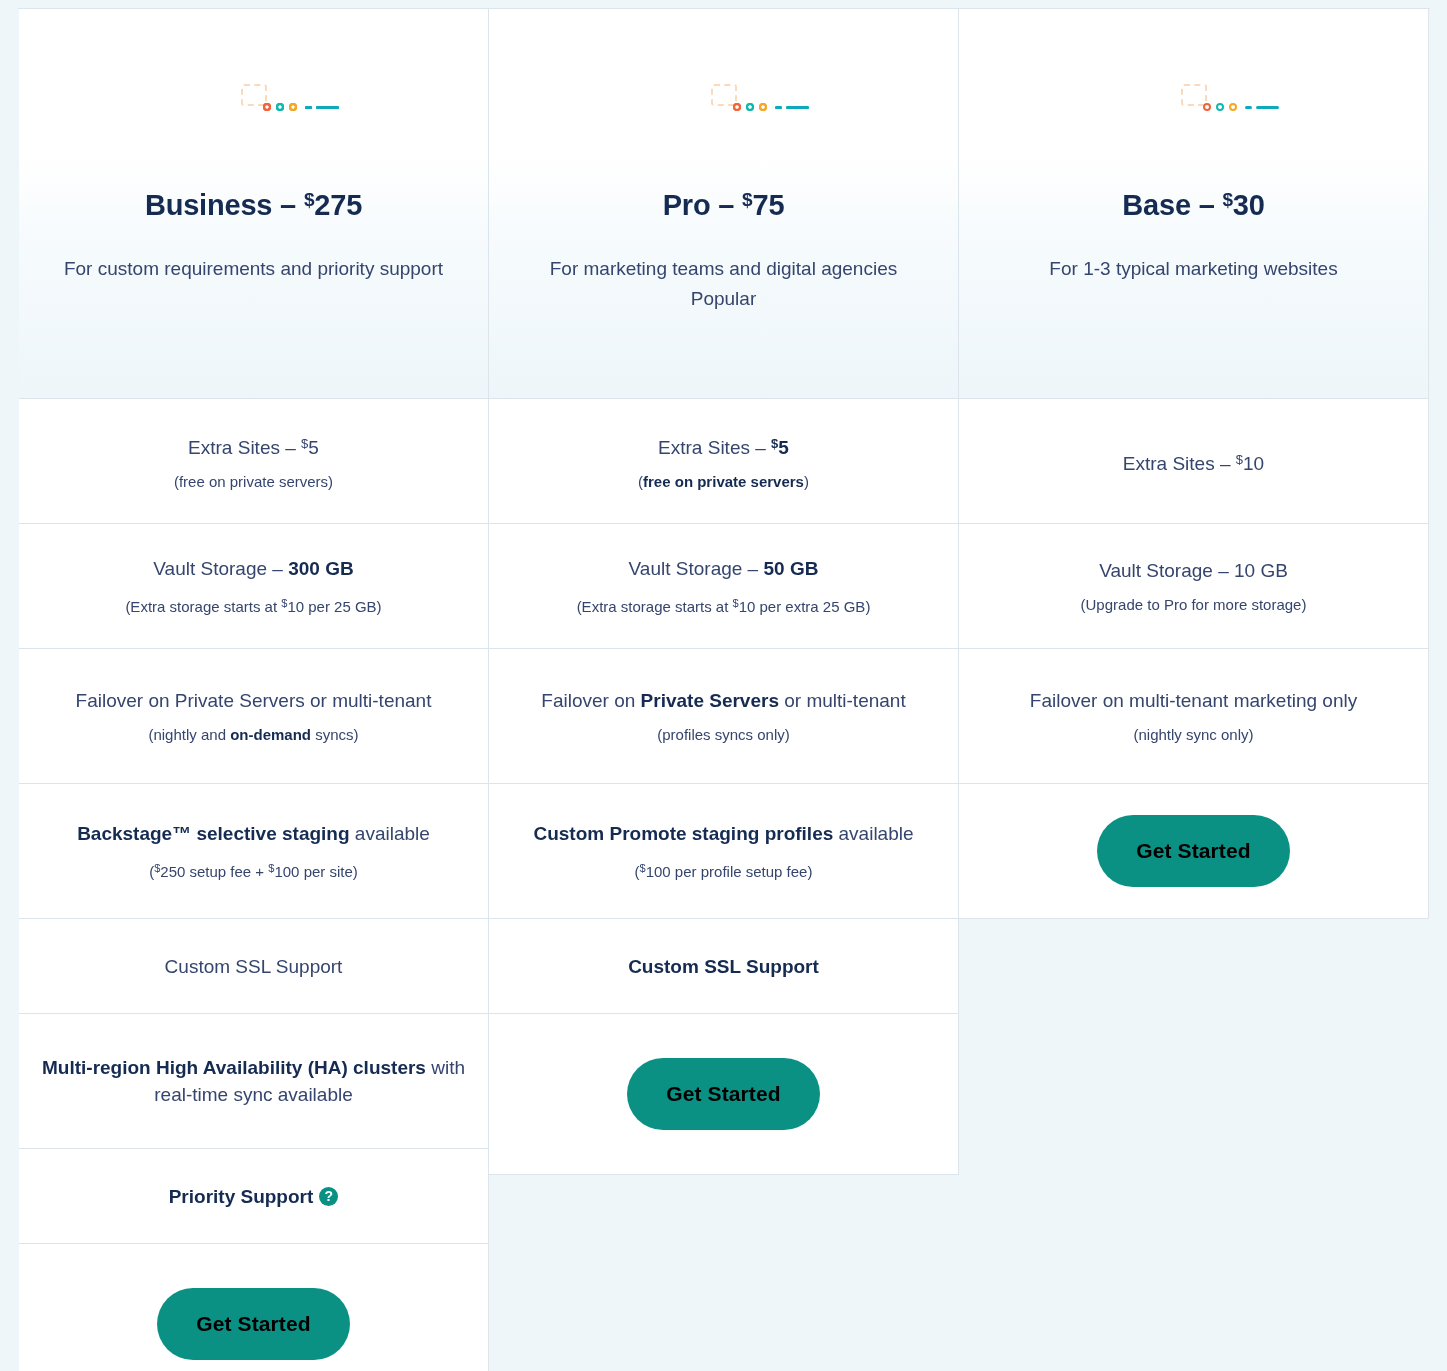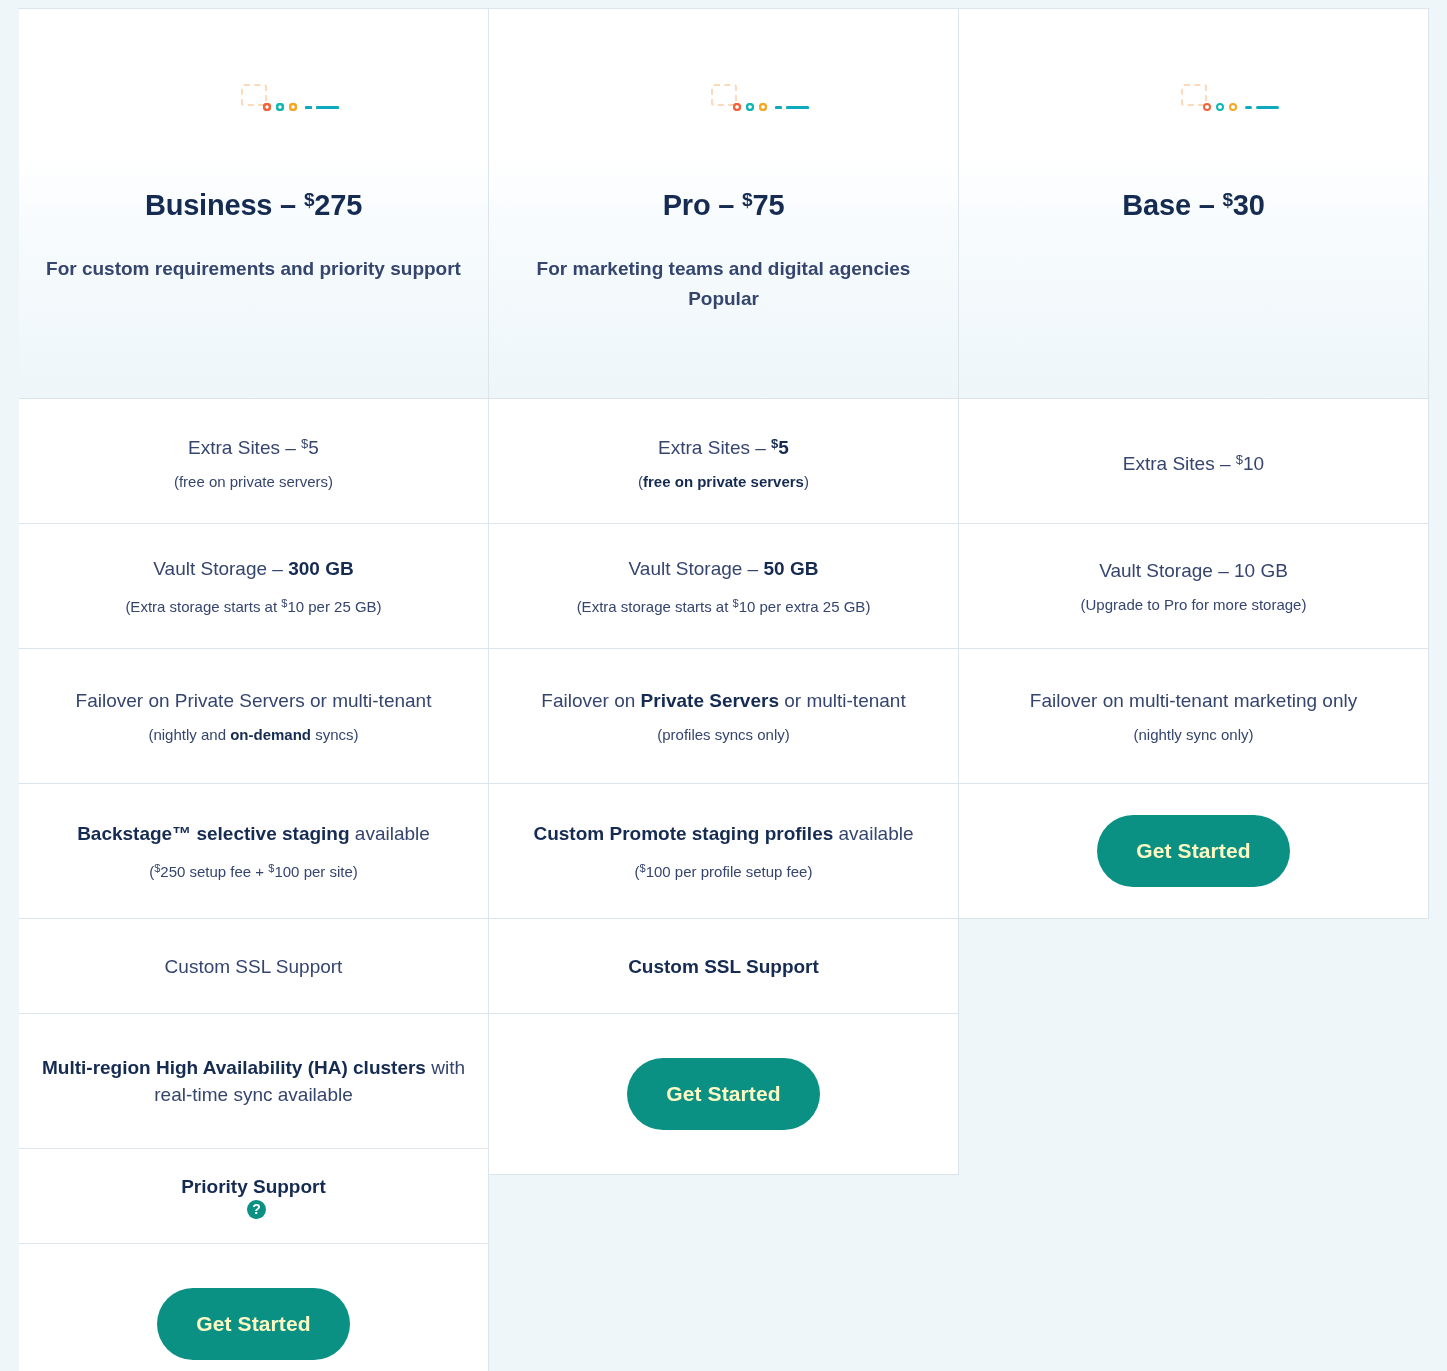--- a/index.html
+++ b/index.html
@@ -119,21 +119,21 @@
   .plan-title .cur {
     font-size: 19px;
     vertical-align: 9px;
     font-weight: bold;
   }
   .plan-desc {
     font-size: 19px;
     line-height: 30px;
     color: #35456e;
     margin-top: 32px;
-    font-weight: bold;
+    font-weight: normal;
   }
 
   
   .cell-feature { height: 125px; }
   .cell-feature.h-short { height: 95px; }
   .cell-feature.h-tall  { height: 135px; text-align: center; }
 
   .feat-main {
     font-size: 19px;
     line-height: 27px;
@@ -173,21 +173,21 @@
   .cta-btn {
     display: inline-flex;
     align-items: center;
     justify-content: center;
     min-width: 193px;
     height: 72px;
     padding: 0 30px;
     border: none;
     border-radius: 40px;
     background: #0b9184;
-    color: #fef9c3;
+    color: #000000;
     font-family: "Liberation Sans", sans-serif;
     font-size: 21px;
     font-weight: bold;
     letter-spacing: 0.1px;
     cursor: pointer;
   }
 
   
   .help-icon {
     display: inline-block;
@@ -201,21 +201,20 @@
     text-align: center;
     vertical-align: -2px;
     margin-left: 6px;
     cursor: pointer;
     font-family: "Liberation Sans", sans-serif;
   }
   .inline-row {
     display: inline-flex;
     align-items: center;
     justify-content: flex-start;
-    flex-direction: column;
   }
 </style>
 </head>
 <body>
 
 <div class="pricing-wrap">
   <div class="grid">
 
     <div class="col col-business">
 
@@ -362,20 +361,21 @@
         <div class="icon-slot">
           <span class="server-icon">
             <span class="server-bar"><i class="led led-1"></i><i class="led led-2"></i><i class="led led-3"></i><i class="dash-s"></i><i class="dash-l"></i></span>
           </span>
         </div>
         <div class="plan-title">
           <span>Base</span>
           <span>–</span>
           <span class="cur">$</span><span>30</span>
         </div>
+        <div class="plan-desc">For 1-3 typical marketing websites</div>
       </div>
 
       <div class="cell cell-feature">
         <div class="feat-main">
           <span>Extra Sites – </span><span class="cur">$</span><span>10</span>
         </div>
       </div>
 
       <div class="cell cell-feature">
         <div class="feat-main">Vault Storage – 10 GB</div>

